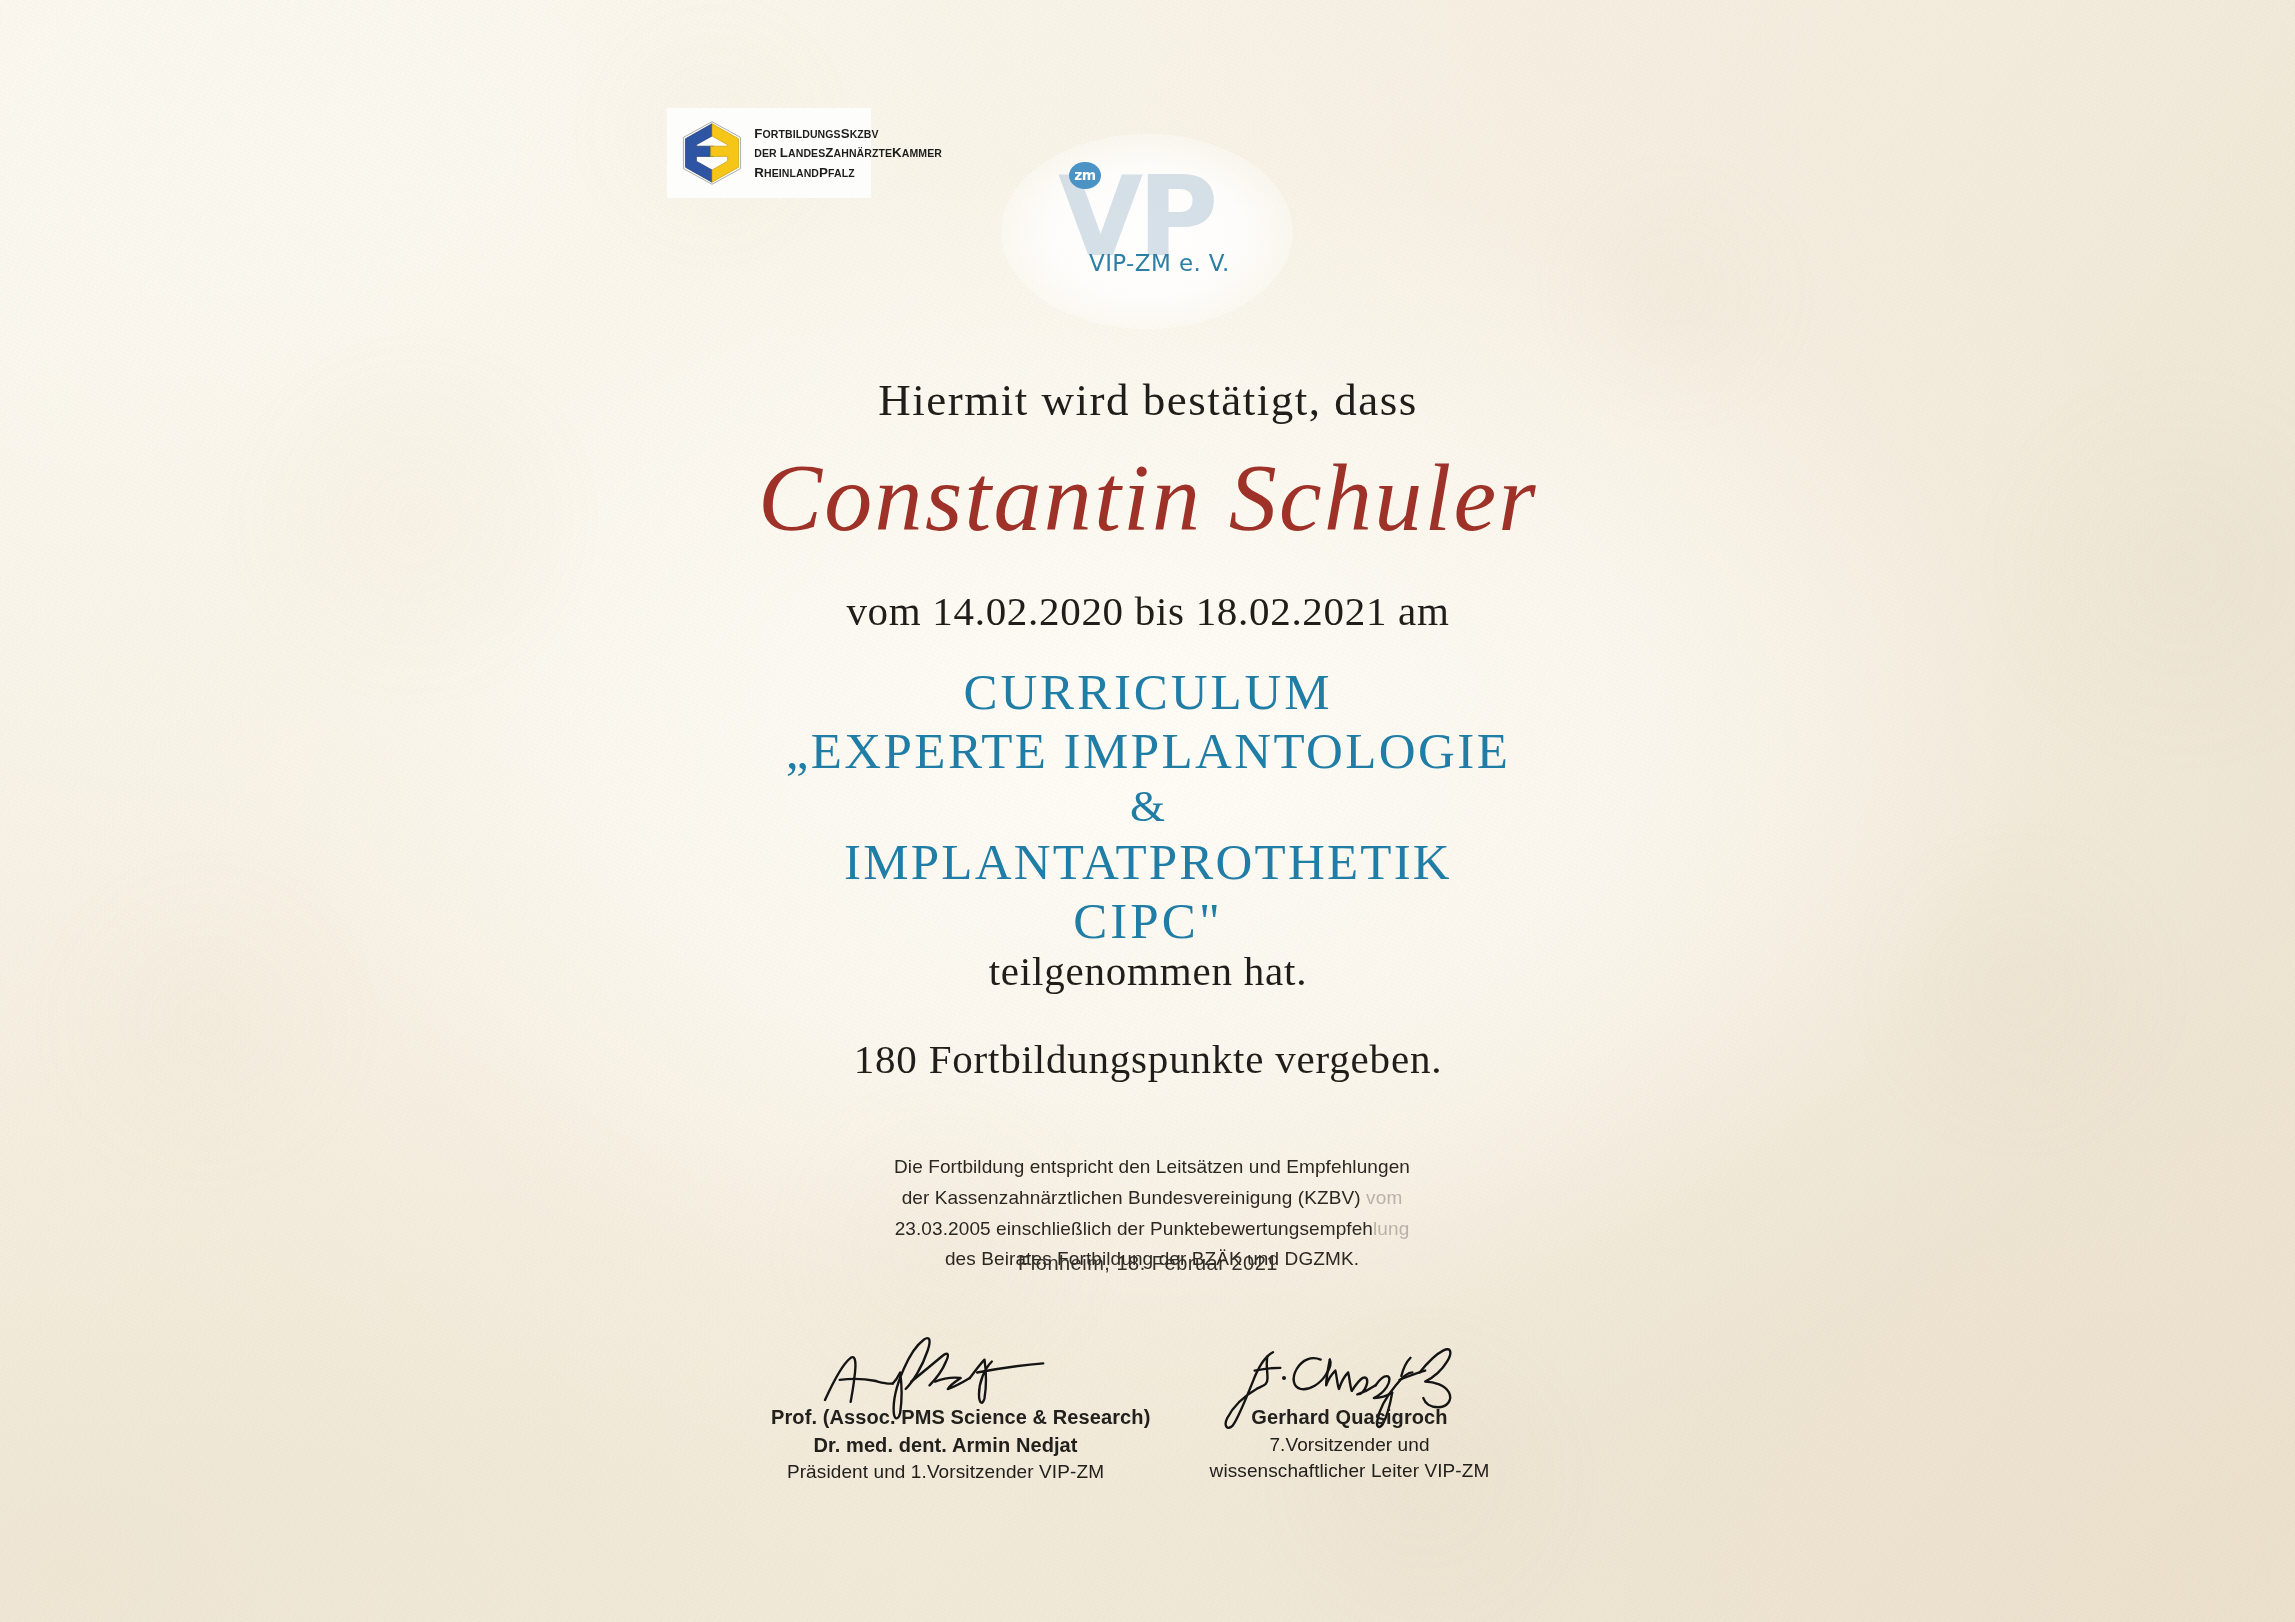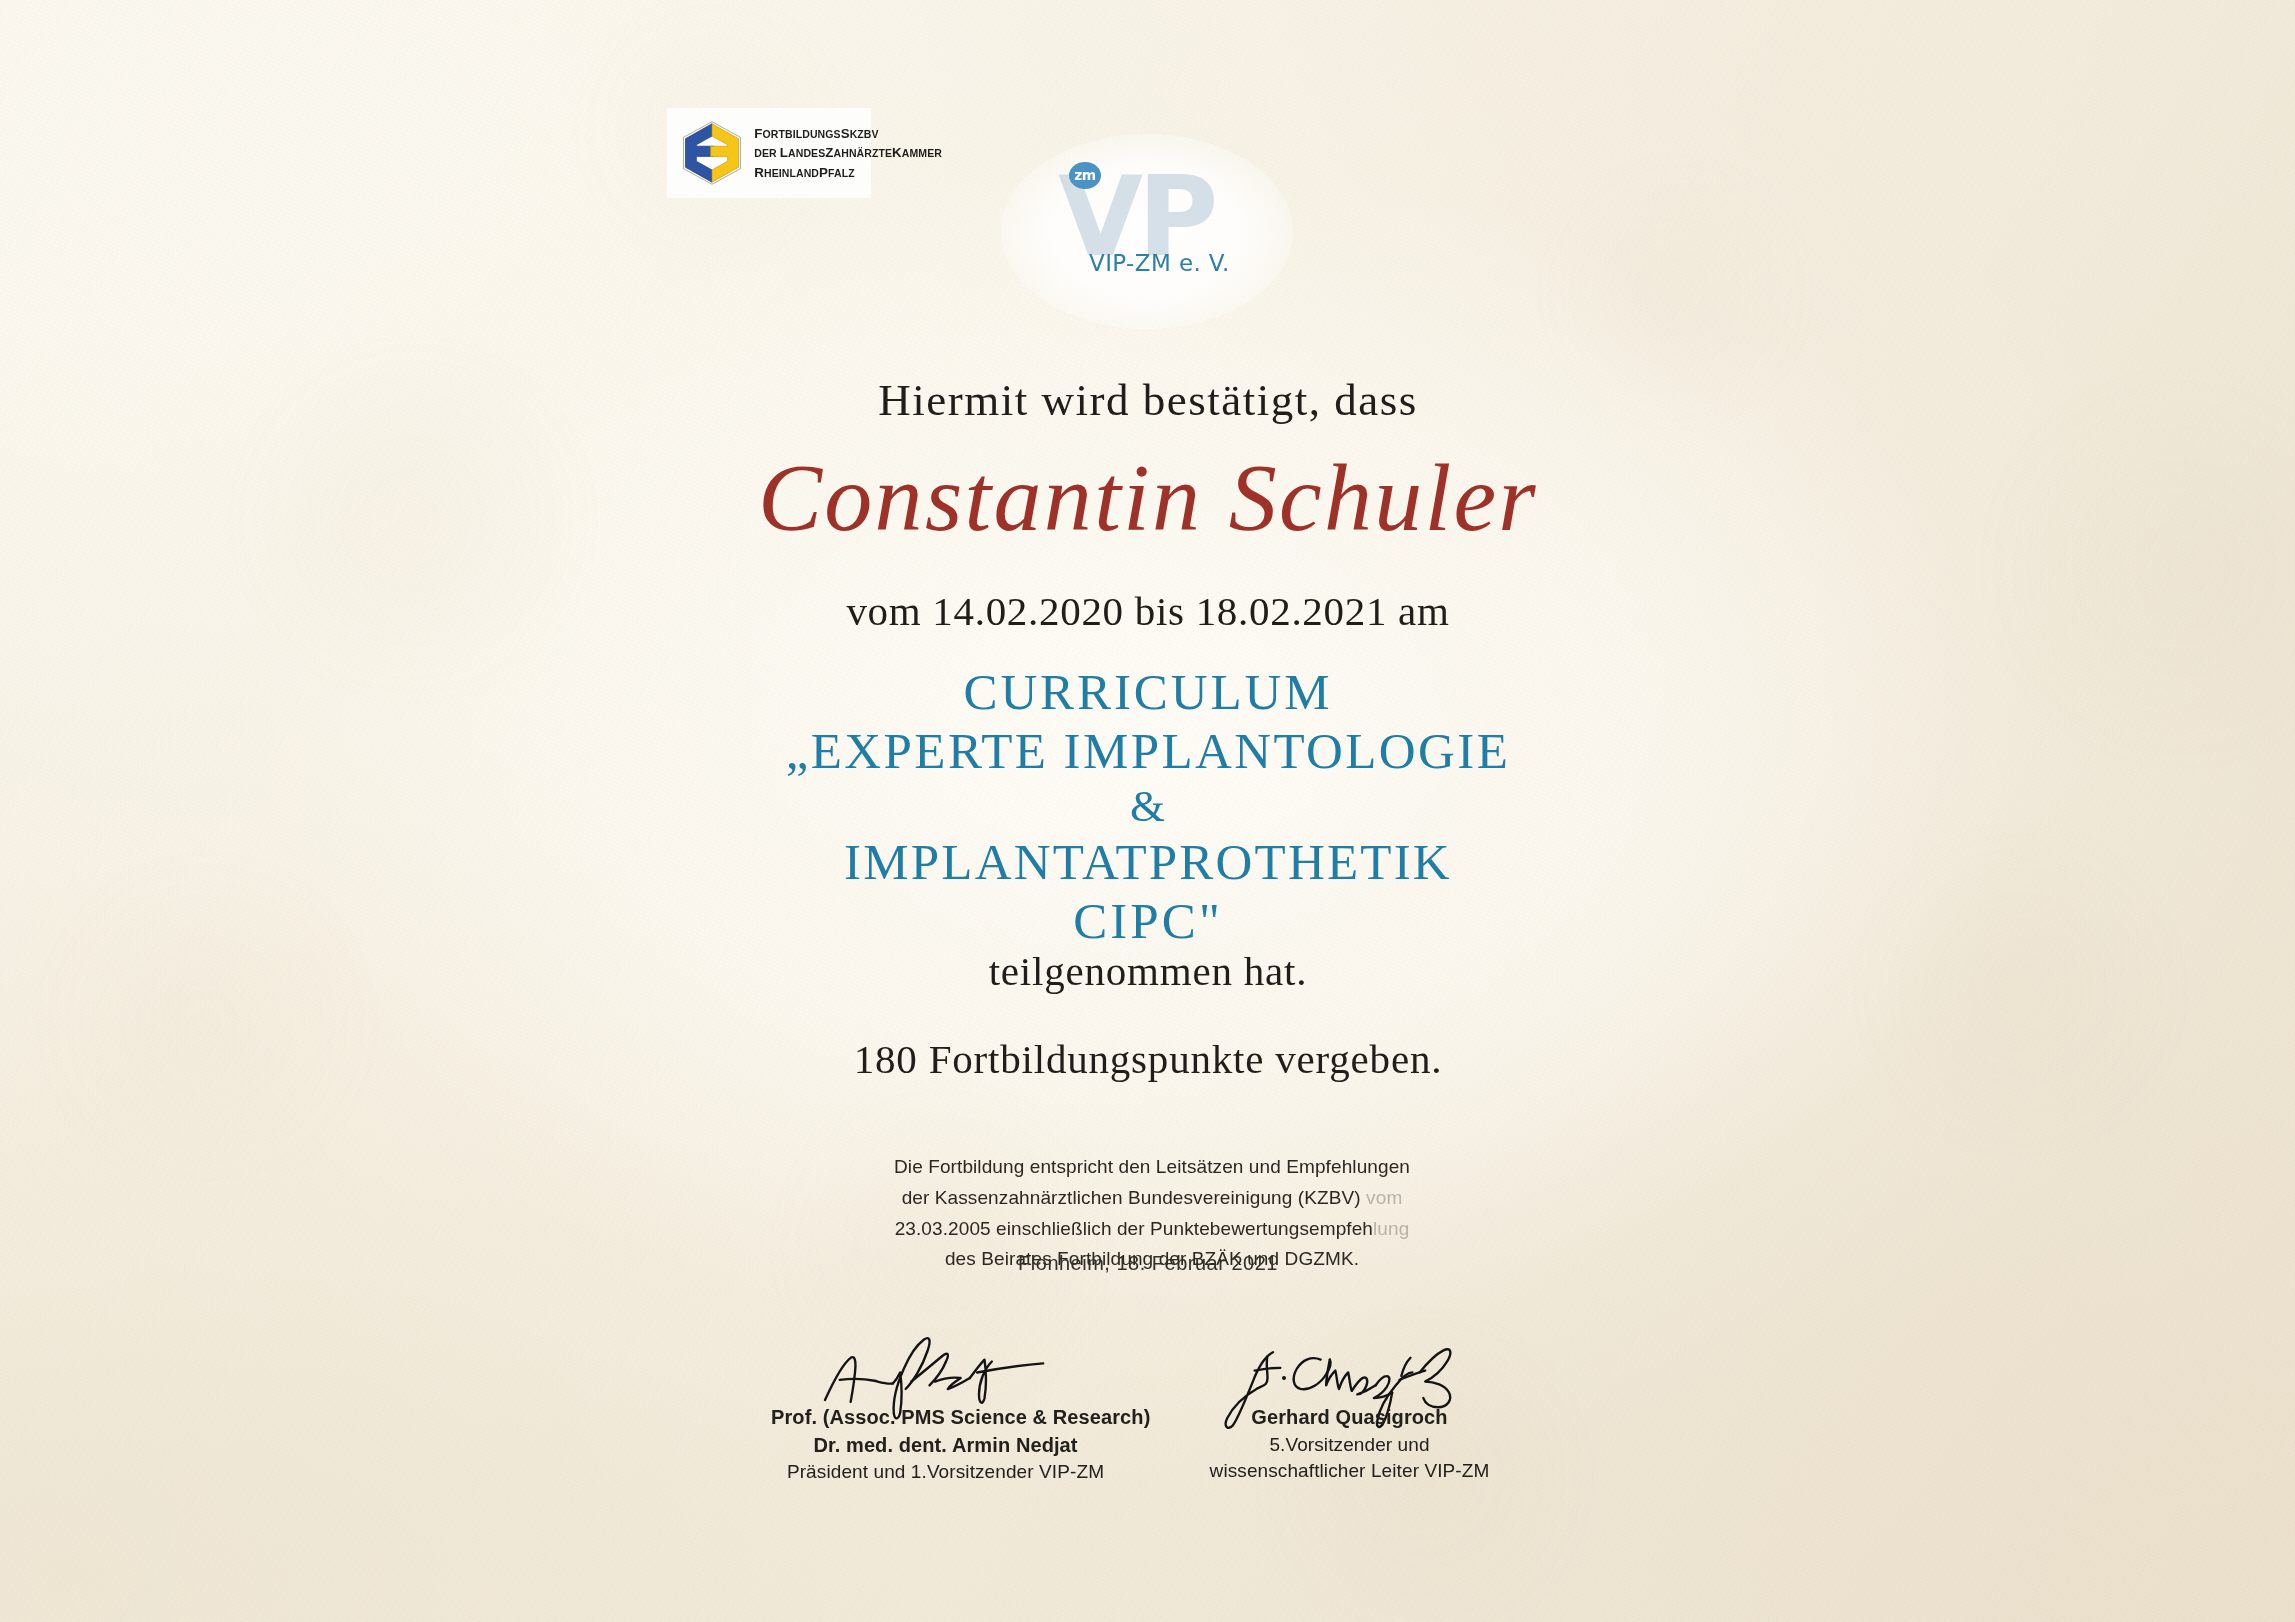--- a/index.html
+++ b/index.html
@@ -359,21 +359,21 @@
               <path d="M178,58 C182,52 186,48 190,48 C194,48 194,54 190,60 C186,66 180,70 176,72 C182,72 190,70 196,66"></path>
               <path d="M196,66 C194,78 190,92 186,100 C182,106 178,104 180,96 C182,84 190,70 200,58 C208,48 214,44 218,44"></path>
               <path d="M204,52 C214,48 224,44 232,42"></path>
               <path d="M226,44 C234,34 244,24 252,20 C260,16 262,22 256,32 C250,42 240,50 232,54 C242,54 254,58 258,66 C262,74 256,82 246,82 C238,82 232,78 230,72"></path>
               <path d="M206,48 C208,40 212,32 216,28"></path>
             </g>
           </svg>
         </div>
         <div class="sig-names">
           <span class="sig-bold">Gerhard Quasigroch</span>
-          <span class="sig-reg">5.Vorsitzender und</span>
+          <span class="sig-reg">7.Vorsitzender und</span>
           <span class="sig-reg">wissenschaftlicher Leiter VIP-ZM</span>
         </div>
       </div>
 
     </div>
 
   </div>
 </div>
 
 

